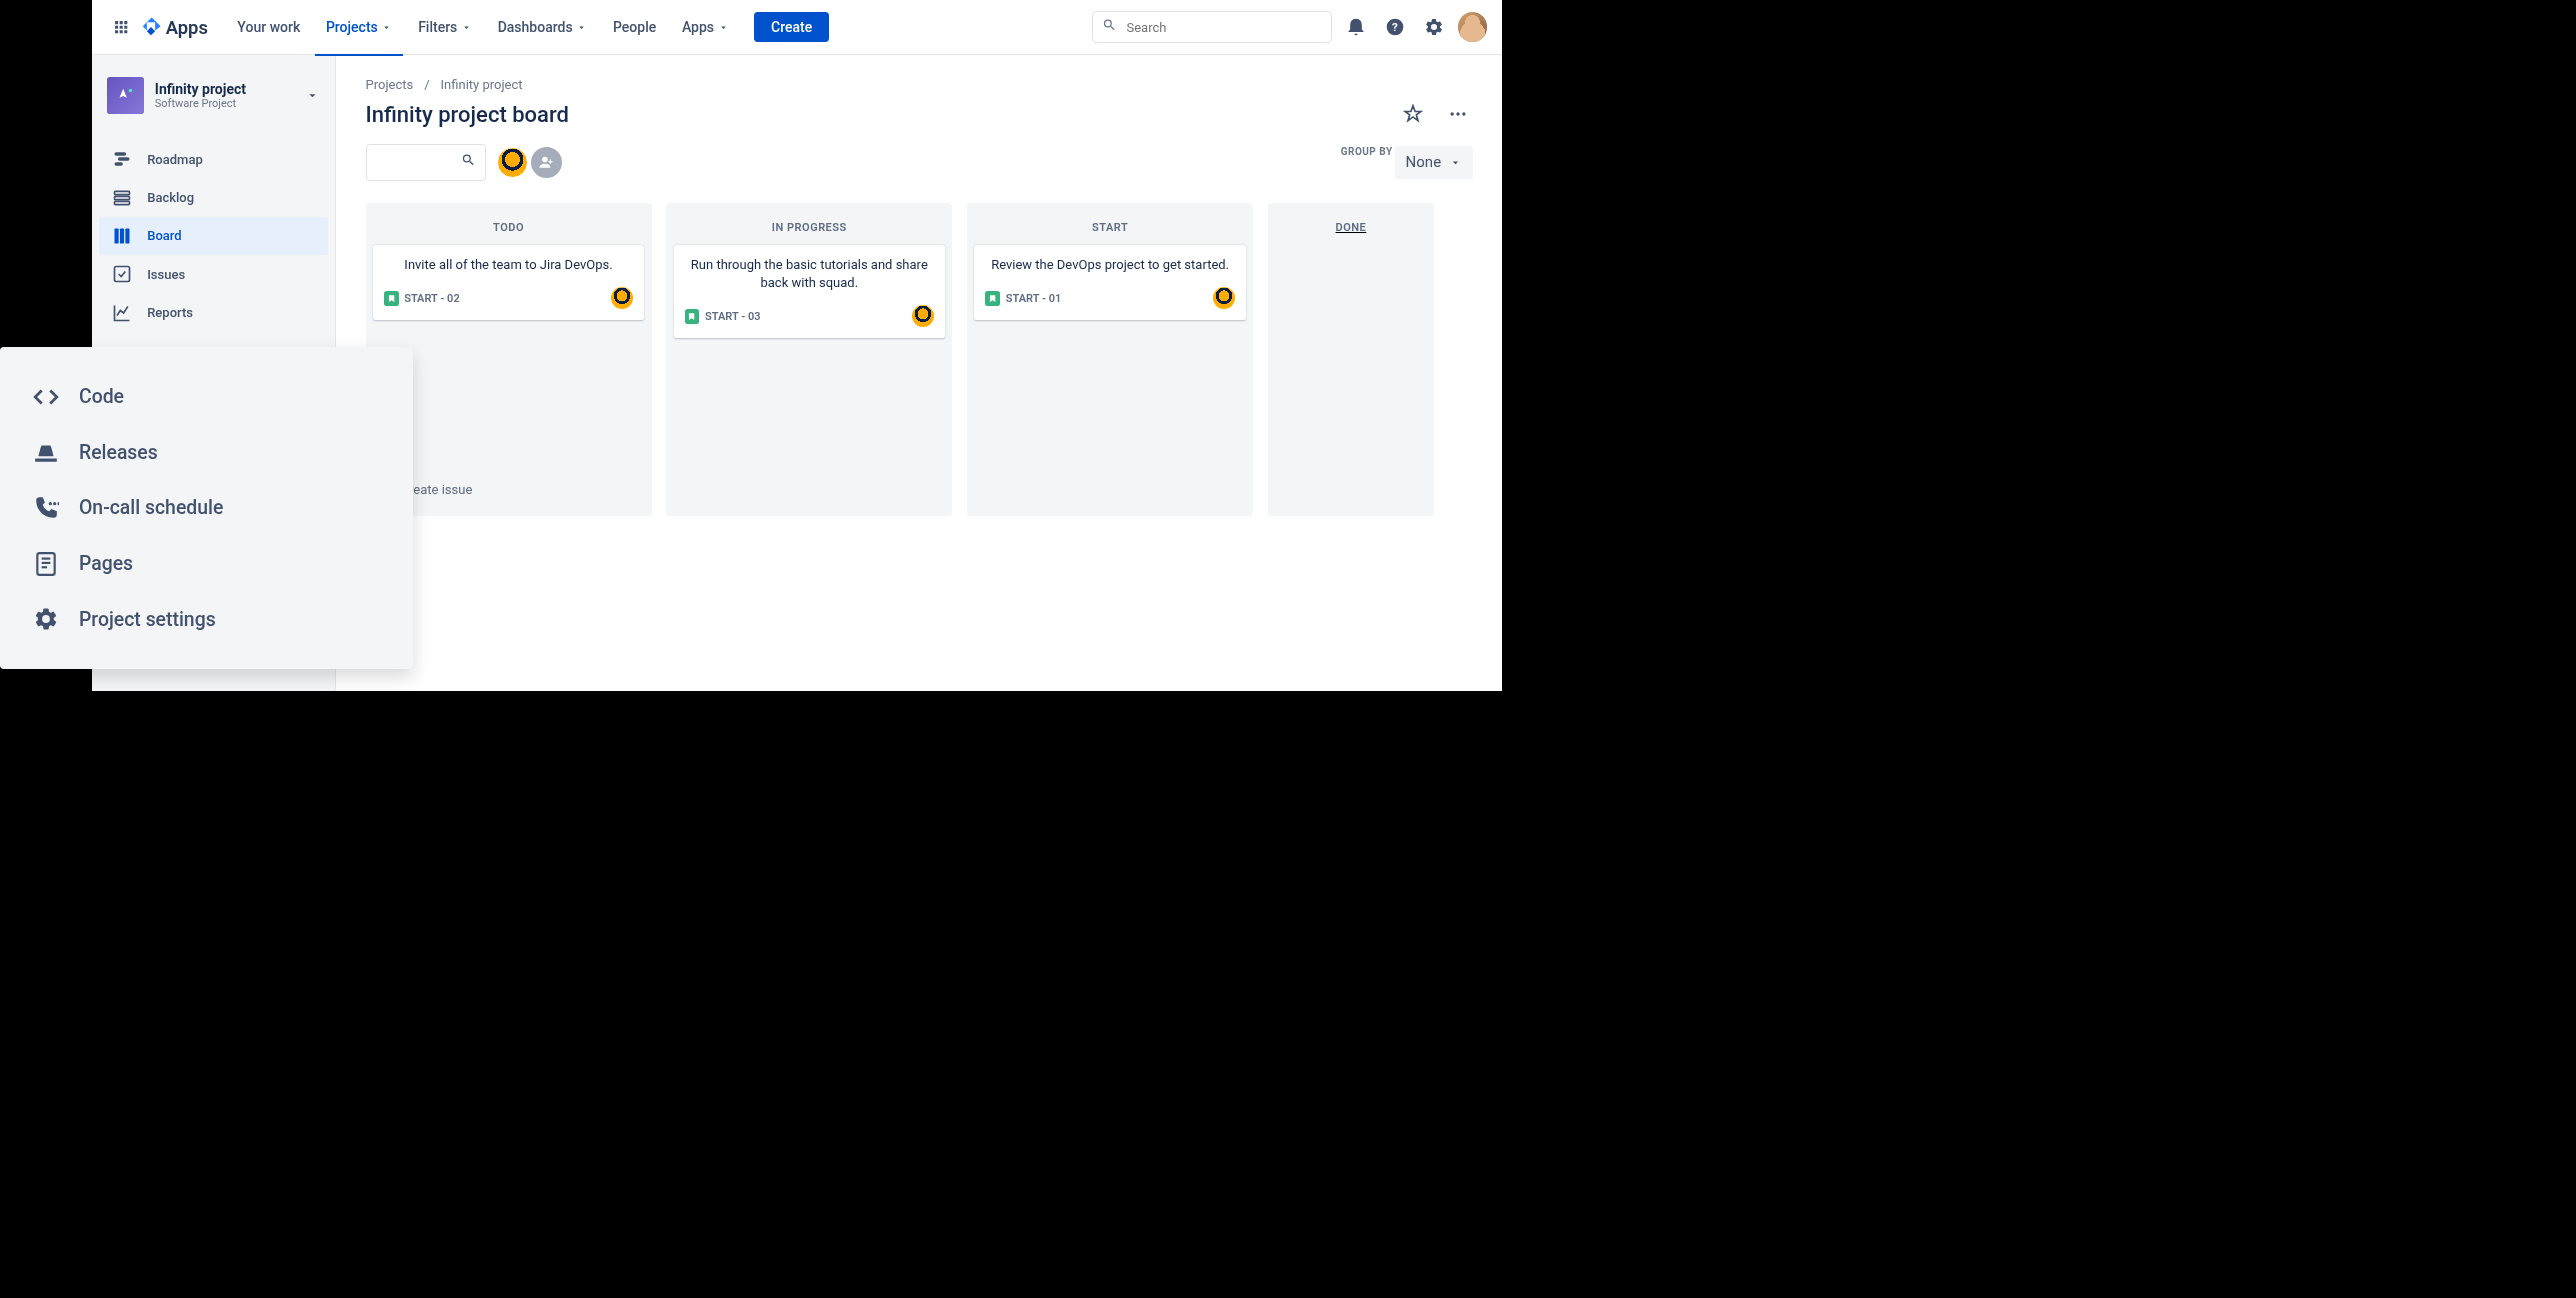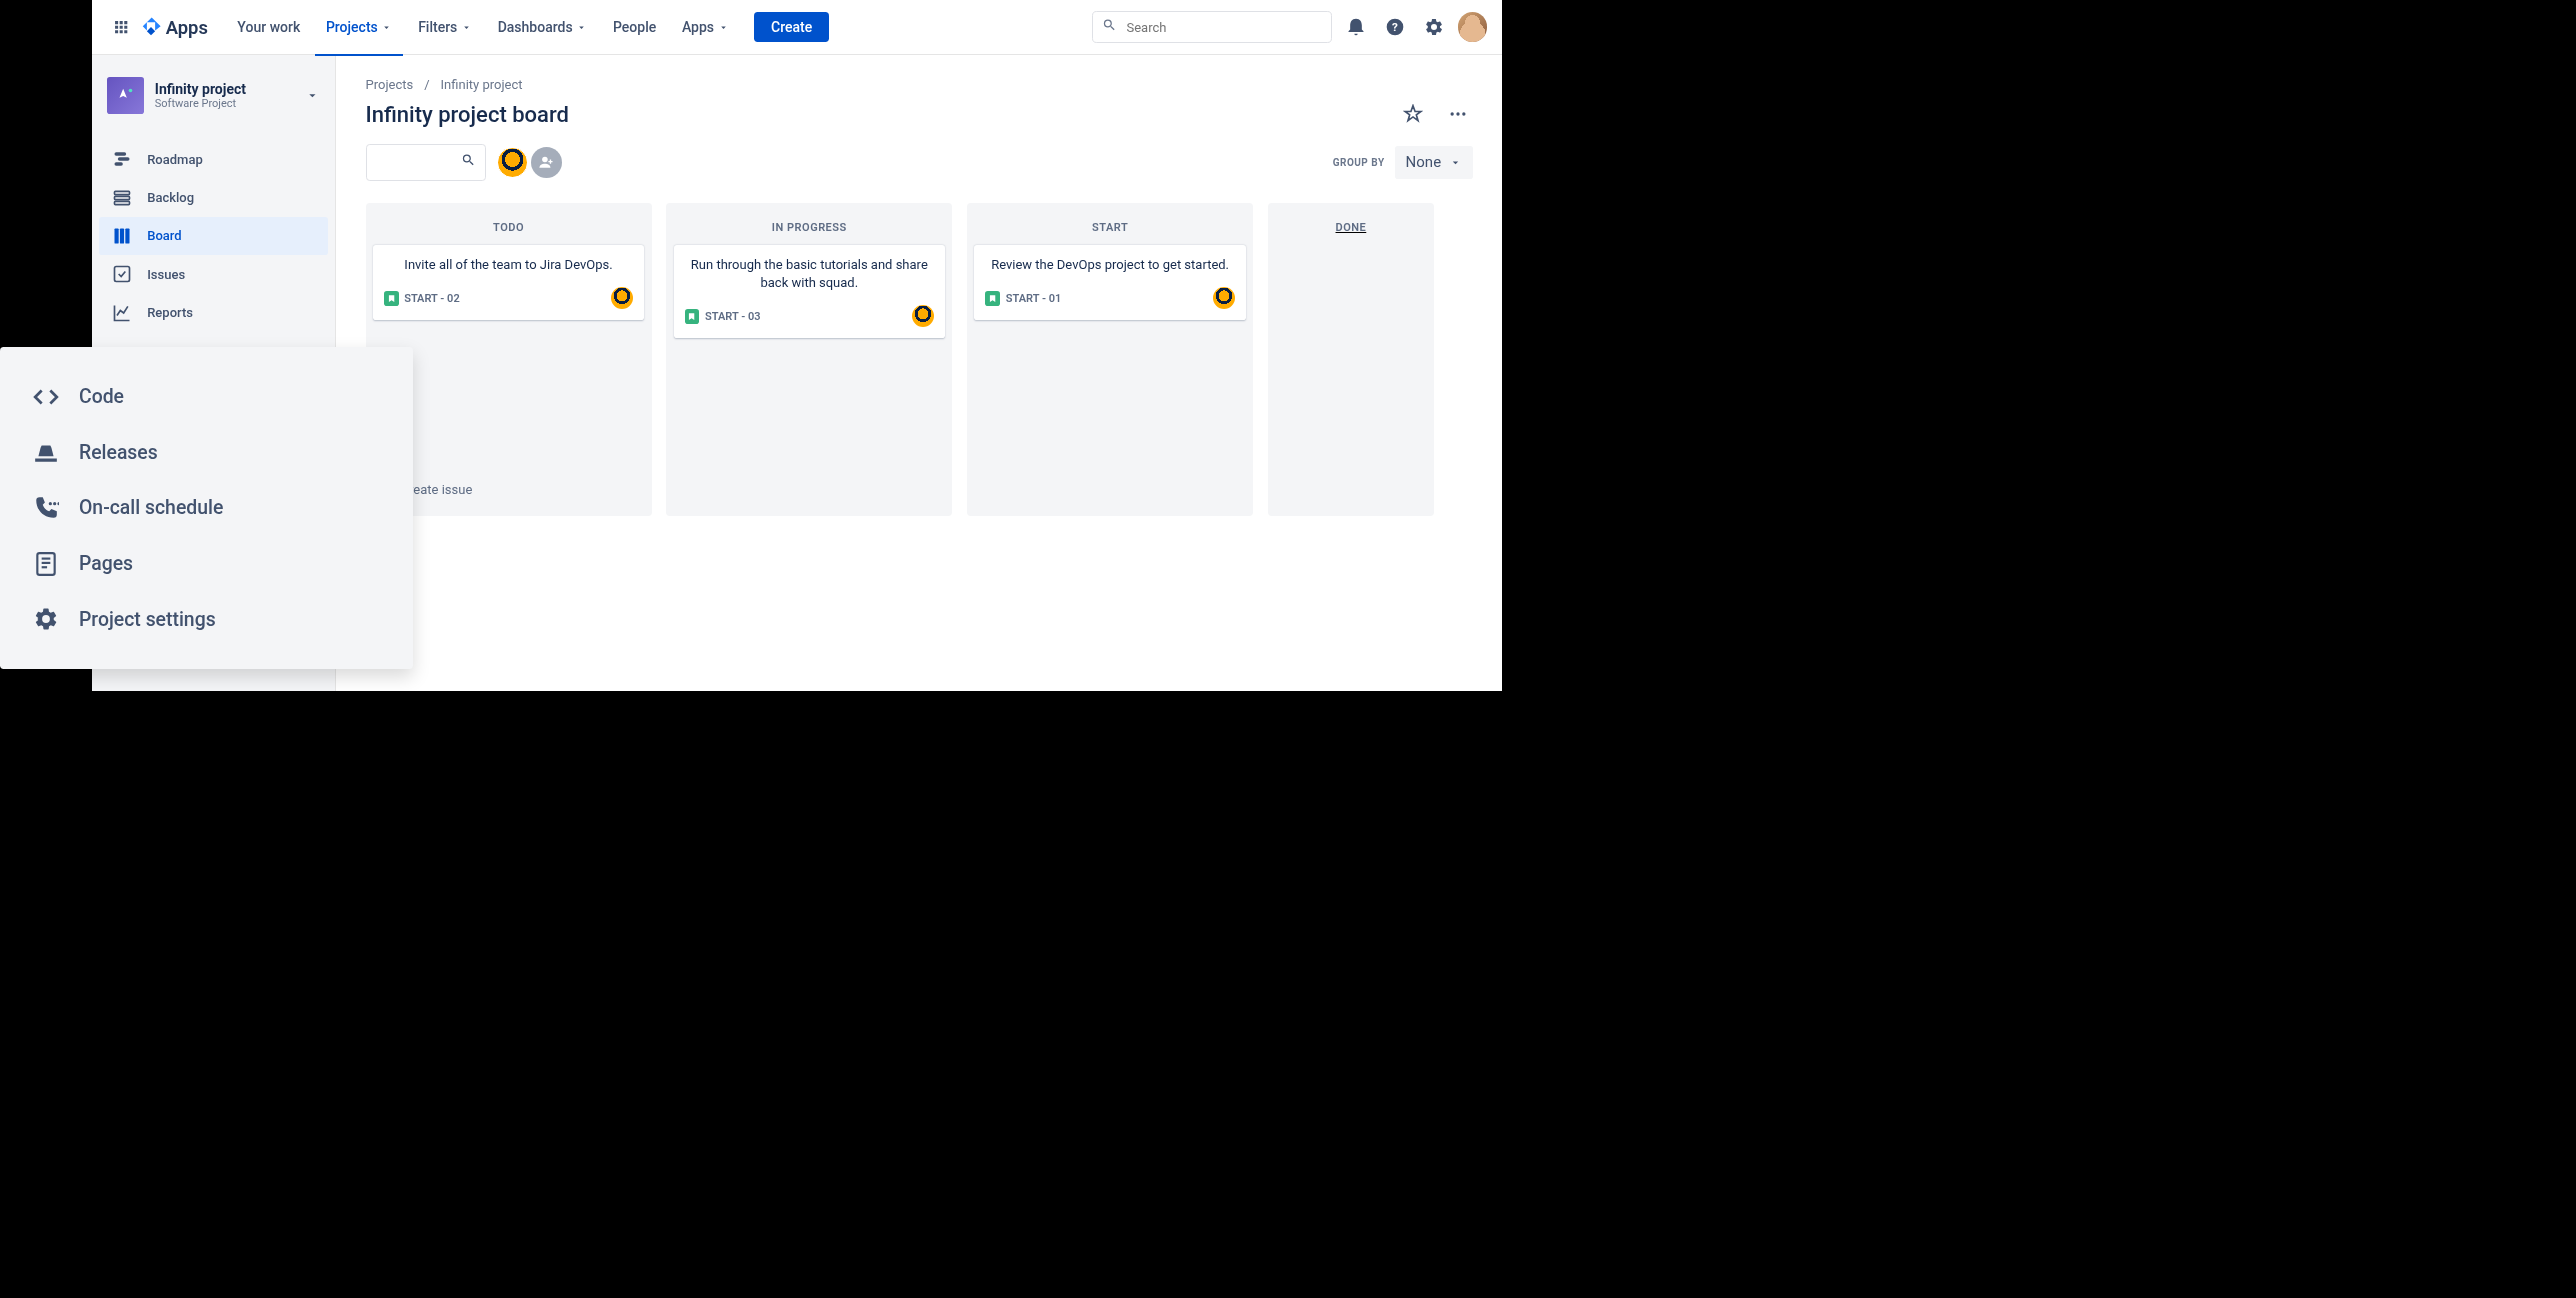--- a/index.html
+++ b/index.html
@@ -45,21 +45,21 @@
     .breadcrumb a { color: #6B778C; text-decoration: none; cursor: pointer; }
     .page-header { display: flex; align-items: center; justify-content: space-between; margin-bottom: 14.8px; }
     .page-title { font-size: 22px; font-weight: 500; color: #172B4D; }
     .page-actions { display: flex; align-items: center; gap: 14.8px; }
     .board-toolbar { display: flex; align-items: center; gap: 11px; margin-bottom: 22px; }
     .board-search { width: 120px; height: 37px; border: 1.8px solid #DFE1E6; border-radius: 3.7px; position: relative; }
     .board-search-icon { position: absolute; right: 9.2px; top: 50%; transform: translateY(-50%); }
     .avatar-small { width: 31px; height: 31px; border-radius: 50%; cursor: pointer; }
     .avatar-1 { background: radial-gradient(circle at 50% 40%, #FFAB00 0 7.4px, #091E42 7.4px 11px, #FFAB00 11px); border: 1.8px solid #fff; }
     .avatar-add { background: #A5ADBA; margin-left: -7.4px; display:flex; align-items:center; justify-content:center; }
-    .toolbar-right { margin-left: auto; display: flex; align-items: center; gap: 10px; }
+    .toolbar-right { margin-left: auto; display: flex; gap: 2px; }
     .group-label { font-size: 10px; font-weight: 700; color: #6B778C; letter-spacing: 0.5px; }
     .group-select { background: #F4F5F7; padding: 7.4px 11px; border-radius: 2.8px; display: flex; align-items: center; gap: 7.4px; cursor: pointer; font-size: 15px; color: #42526E; }
     
     
     .board { display: flex; gap: 14.8px; }
     .column { width: 286px; background: #F4F5F7; border-radius: 3.7px; padding: 11px 7.4px; min-height: 313px; display: flex; flex-direction: column; text-align: center; }
     .column-last { width: 166px; text-decoration: underline; }
     .column-header { font-size: 11px; font-weight: 600; color: #5E6C84; letter-spacing: 0.5px; padding: 7.4px 7.4px 11px; }
     .card { background: #fff; border-radius: 2.8px; padding: 11px; margin-bottom: 5.5px; box-shadow: 0 0.9px 1.8px rgba(9,30,66,0.25); cursor: pointer; }
     .card-title { font-size: 13px; color: #172B4D; margin-bottom: 13px; line-height: 1.4; }

